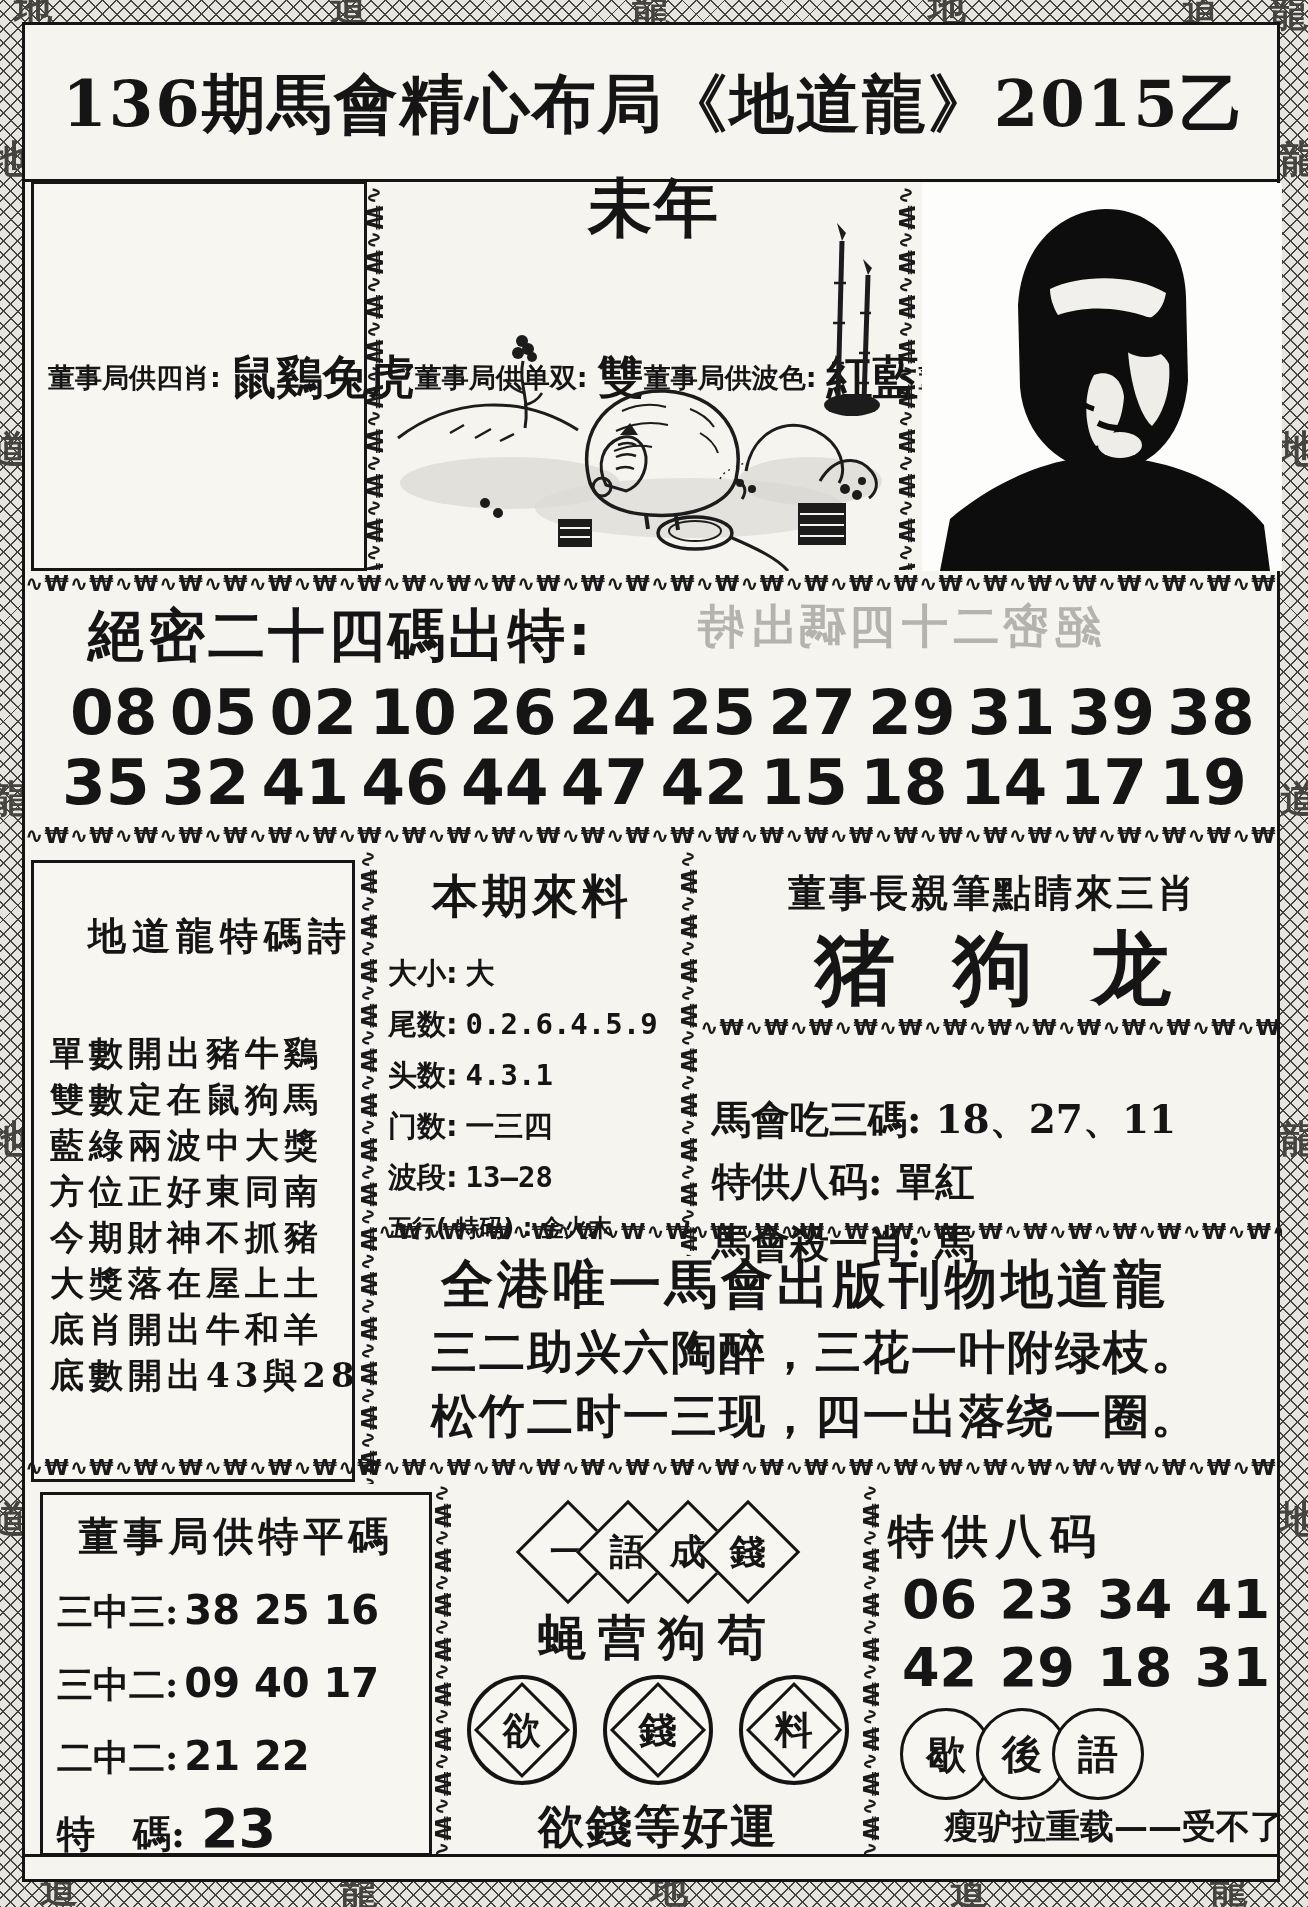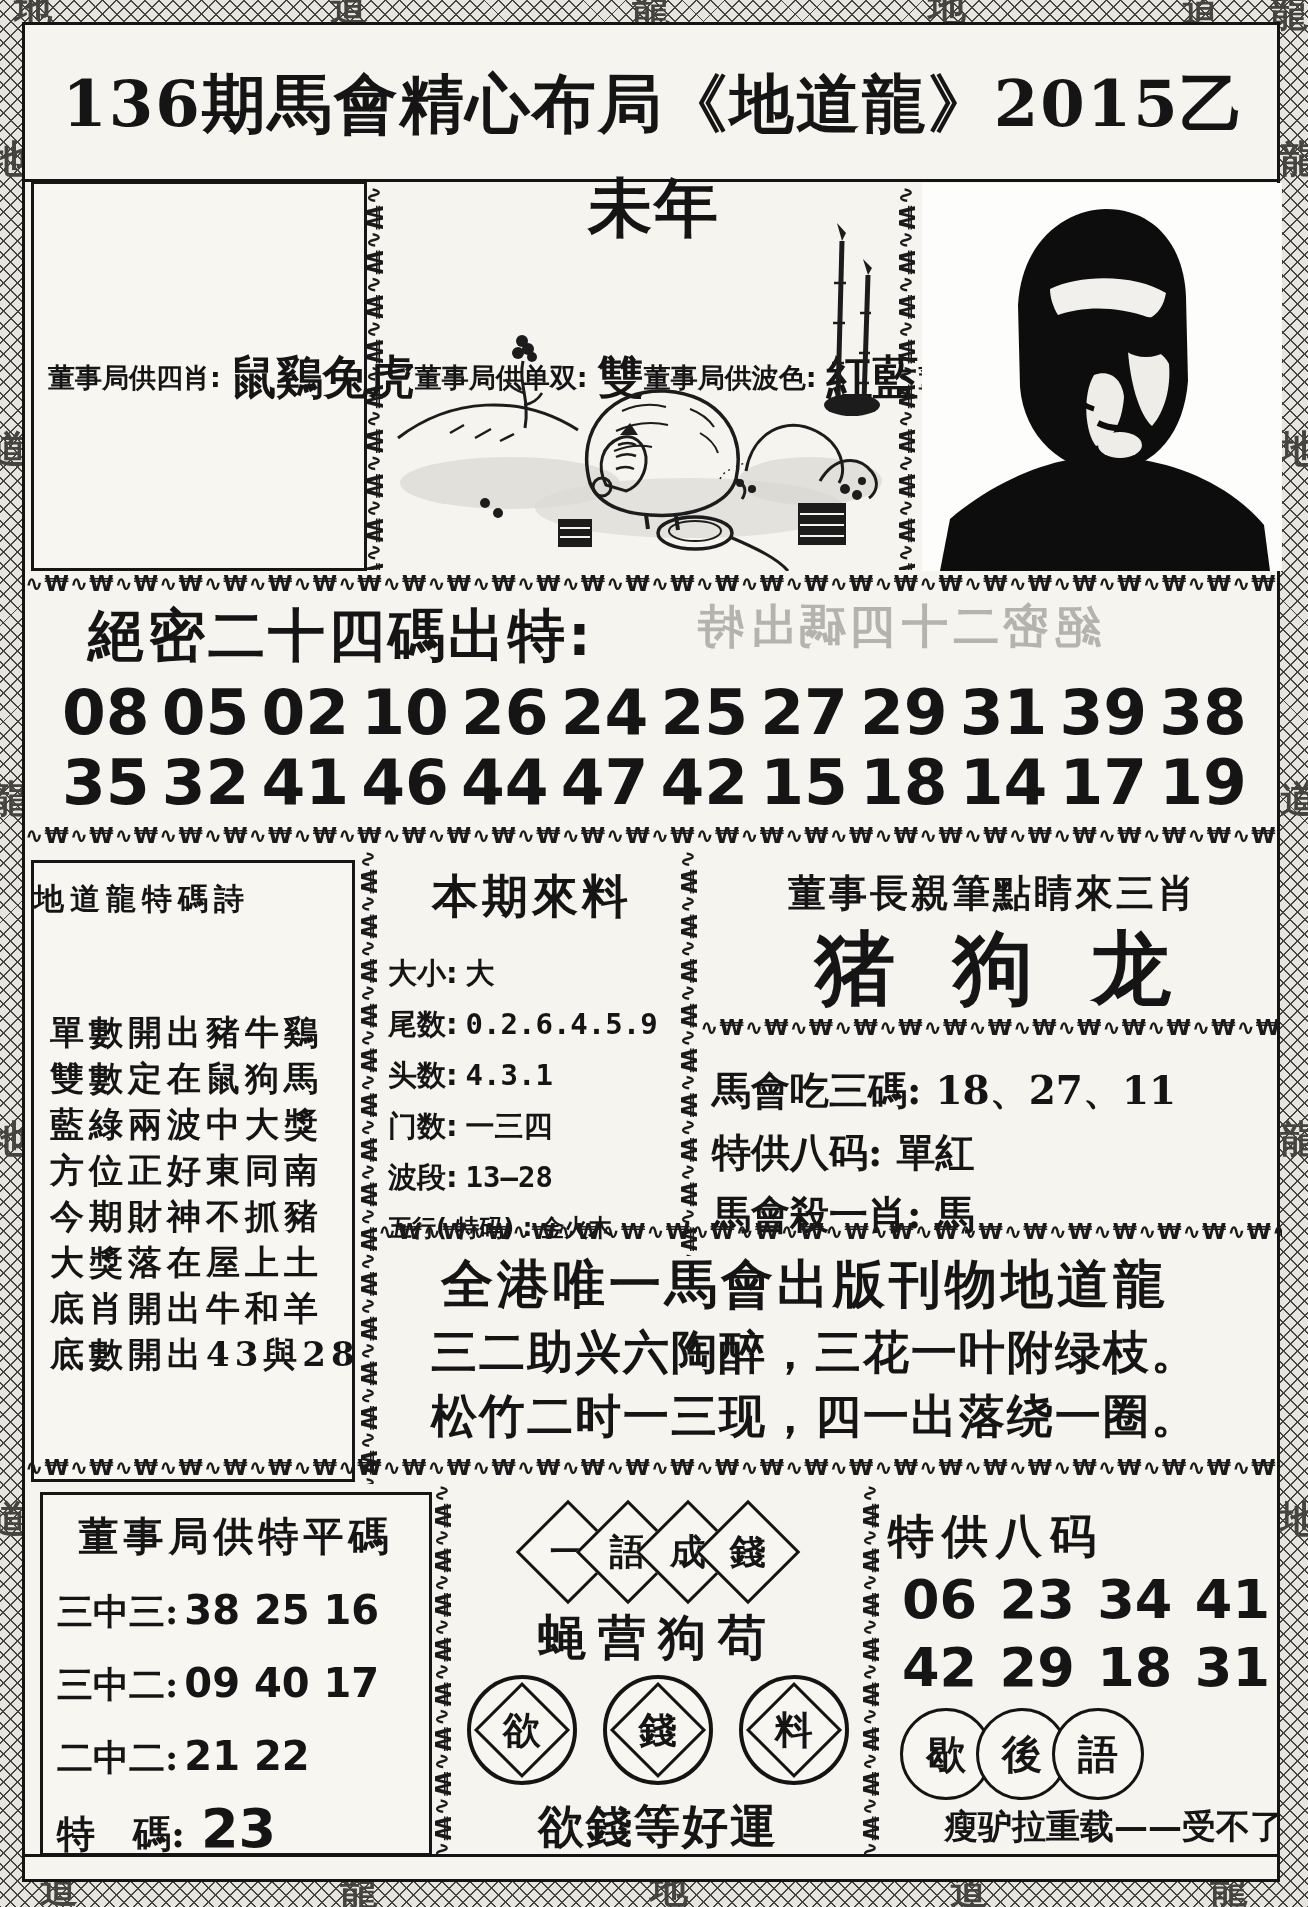--- a/index.html
+++ b/index.html
@@ -19,21 +19,21 @@
   .orn{color:#1a1a1a;font-size:22px;font-weight:700;line-height:28px;white-space:nowrap;overflow:hidden;letter-spacing:1px;}
   .orn-v{overflow:hidden;}
   .orn-v .inner{display:inline-block;transform:rotate(90deg) translateY(-26px);transform-origin:top left;white-space:nowrap;color:#1a1a1a;font-size:22px;font-weight:700;letter-spacing:1px;}
   .title{font-family:"DejaVu Serif",serif;font-weight:900;font-size:64px;letter-spacing:2px;line-height:104px;}
   .brow{display:flex;align-items:center;white-space:nowrap;}
   .blabel{font-size:27px;font-weight:800;}
   .bval{font-family:"DejaVu Serif",serif;font-weight:700;font-size:46px;margin-left:10px;}
   .secret-h{font-size:57px;font-weight:900;letter-spacing:3px;}
   .ghost{font-size:46px;font-weight:900;color:#b5b3ae;letter-spacing:5px;transform:scaleX(-1);}
   .numrow{display:flex;justify-content:space-between;font-size:63px;font-weight:800;}
-  .poem-title{font-family:"DejaVu Serif",serif;font-weight:700;font-size:30px;letter-spacing:6px;text-align:left;}
+  .poem-title{font-family:"DejaVu Serif",serif;font-weight:700;font-size:38px;letter-spacing:6px;text-align:right;margin-top:32px;}
   .poem-lines{display:flex;flex-direction:column;justify-content:center;flex:1;padding-left:16px;}
   .poem-line{font-family:"DejaVu Serif",serif;font-weight:700;font-size:34px;letter-spacing:5px;white-space:nowrap;}
   .ll-title{font-size:46px;font-weight:900;letter-spacing:4px;text-align:center;}
   .ll-row{line-height:47px;white-space:nowrap;}
   .ll-label{font-size:29px;font-weight:800;}
   .ll-val{font-family:"DejaVu Sans Mono",monospace;font-weight:700;font-size:29px;margin-left:8px;}
   .ll-row.small .ll-label,.ll-row.small .ll-val{font-size:24px;}
   .ch-head{font-family:"DejaVu Serif",serif;font-weight:700;font-size:38px;letter-spacing:3px;text-align:center;white-space:nowrap;}
   .zodiac{font-size:80px;font-weight:900;letter-spacing:58px;text-align:center;text-indent:58px;white-space:nowrap;}
   .ch-row{font-family:"DejaVu Serif",serif;font-weight:700;font-size:39px;line-height:62px;white-space:nowrap;}
@@ -177,21 +177,21 @@
       <path d="M176,240 Q196,250 214,240" stroke="#0d0d0d" stroke-width="6" fill="none"></path>
       <path d="M150,208 q8,14 22,18" stroke="#0d0d0d" stroke-width="5" fill="none"></path>
     </svg>
   </div>
 
   <div class="el orn" style="left:25px;top:570px;width:1255px;height:30px"><span>∿₩∿₩∿₩∿₩∿₩∿₩∿₩∿₩∿₩∿₩∿₩∿₩∿₩∿₩∿₩∿₩∿₩∿₩∿₩∿₩∿₩∿₩∿₩∿₩∿₩∿₩∿₩∿₩∿₩∿₩∿₩∿₩∿₩∿₩∿₩∿₩∿₩∿₩∿₩∿₩</span></div>
 
   <div class="el ghost nowrap" style="left:700px;top:596px;width:400px">絕密二十四碼出特</div>
   <div class="el secret-h nowrap" style="left:88px;top:598px">絕密二十四碼出特:</div>
 
-  <div class="el numrow" style="left:62px;top:676px;width:1185px">
+  <div class="el numrow" style="left:70px;top:676px;width:1185px">
     <span>08</span>
       <span>05</span>
       <span>02</span>
       <span>10</span>
       <span>26</span>
       <span>24</span>
       <span>25</span>
       <span>27</span>
       <span>29</span>
       <span>31</span>
@@ -243,21 +243,21 @@
     </div>
   </div>
 
   <div class="el orn orn-v" style="left:676px;top:850px;width:26px;height:406px"><span class="inner">∿₩∿₩∿₩∿₩∿₩∿₩∿₩∿₩∿₩∿₩∿₩∿₩∿₩∿₩∿₩∿₩∿₩∿₩∿₩∿₩∿₩∿₩∿₩∿₩∿₩∿₩∿₩∿₩∿₩∿₩∿₩∿₩∿₩∿₩∿₩∿₩∿₩∿₩∿₩∿₩</span></div>
 
   <div class="el ch-head" style="left:704px;top:868px;width:578px">董事長親筆點睛來三肖</div>
   <div class="el zodiac" style="left:704px;top:916px;width:578px">猪狗龙</div>
 
   <div class="el orn" style="left:700px;top:1014px;width:582px;height:28px"><span>∿₩∿₩∿₩∿₩∿₩∿₩∿₩∿₩∿₩∿₩∿₩∿₩∿₩∿₩∿₩∿₩∿₩∿₩∿₩∿₩∿₩∿₩∿₩∿₩∿₩∿₩∿₩∿₩∿₩∿₩∿₩∿₩∿₩∿₩∿₩∿₩∿₩∿₩∿₩∿₩</span></div>
 
-  <div class="el" style="left:712px;top:1059px;width:570px">
+  <div class="el" style="left:712px;top:1088px;width:570px">
     <div class="ch-row"><span>馬會吃三碼:</span><span class="v">18、27、11</span></div>
     <div class="ch-row"><span>特供八码:</span><span class="v">單紅</span></div>
     <div class="ch-row"><span>馬會殺一肖:</span><span class="v">馬</span></div>
   </div>
 
   <div class="el orn" style="left:378px;top:1218px;width:904px;height:28px"><span>∿₩∿₩∿₩∿₩∿₩∿₩∿₩∿₩∿₩∿₩∿₩∿₩∿₩∿₩∿₩∿₩∿₩∿₩∿₩∿₩∿₩∿₩∿₩∿₩∿₩∿₩∿₩∿₩∿₩∿₩∿₩∿₩∿₩∿₩∿₩∿₩∿₩∿₩∿₩∿₩</span></div>
 
   <div class="el pub1 center nowrap" style="left:360px;top:1250px;width:890px">全港唯一馬會出版刊物地道龍</div>
   <div class="el pub2 center nowrap" style="left:360px;top:1322px;width:910px">三二助兴六陶醉，三花一叶附绿枝。</div>
   <div class="el pub2 center nowrap" style="left:360px;top:1386px;width:910px">松竹二时一三现，四一出落绕一圈。</div>

